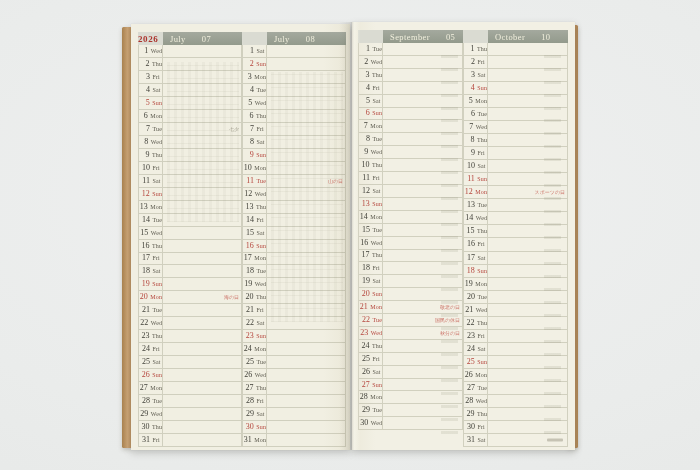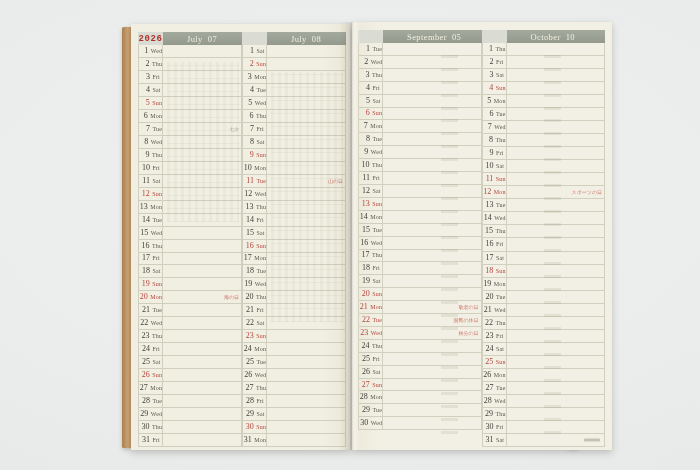--- a/index.html
+++ b/index.html
@@ -14,32 +14,32 @@
   .edge-left{left:122px;top:27px;width:10px;height:421px;
     background:linear-gradient(90deg,#a8814f,#cba374 55%,#ba8f5c);}
   .edge-right{left:568px;top:25px;width:10px;height:423px;
     background:linear-gradient(90deg,#cba374,#ae8452);}
 
   
   .page{position:absolute;box-sizing:border-box;display:flex;flex-direction:column;
     box-shadow:0 3px 7px rgba(92,92,85,.30), 0 0 1px rgba(0,0,0,.10);}
   .page-left{left:131px;top:24px;width:219px;height:426px;padding:8px 4px 3px 7px;
     background:linear-gradient(90deg,#f1efe2 0%,#f1efe2 88%,#eae7d7 100%);}
-  .page-right{left:352px;top:22px;width:260px;height:428px;padding:8px 7px 3px 5px;
+  .page-right{left:352px;top:22px;width:223px;height:428px;padding:8px 7px 3px 5px;
     background:linear-gradient(270deg,#f2f0e4 0%,#f2f0e4 90%,#ece9da 100%);
     border-left:1px solid #f9f7ee;}
   .cols{flex:1;display:flex;min-height:0;}
 
   
   .month{flex:1;display:flex;flex-direction:column;min-width:0;}
   .mhead{display:flex;flex:0 0 13px;height:13px;}
-  .topcell{flex:0 0 25px;width:25px;background:#dadbd2;display:flex;align-items:center;justify-content:center;font-family:Liberation Mono, monospace;}
+  .topcell{flex:0 0 25px;width:25px;background:#dadbd2;display:flex;align-items:center;}
   .year{font-size:9px;font-weight:bold;color:#ac352e;letter-spacing:.6px;}
   .mbar{flex:1;min-width:0;background:linear-gradient(180deg,#a4a99e,#939a8c);
-    color:#f1efdd;display:flex;align-items:center;gap:5px;padding-left:24px;
+    color:#f1efdd;display:flex;align-items:center;gap:16px;padding-left:7px;
     font-size:8.5px;letter-spacing:.4px;white-space:nowrap;overflow:hidden;}
   .mrows{flex:1;display:flex;flex-direction:column;min-height:0;}
   .drow{flex:1;display:flex;min-height:0;border-bottom:1px solid rgba(141,139,116,.32);}
   .ncell{flex:0 0 25px;width:25px;box-sizing:border-box;display:flex;align-items:center;
     border-left:1px solid rgba(141,139,116,.32);border-right:1px solid rgba(141,139,116,.32);}
   .dnum{width:11px;text-align:right;font-size:8px;line-height:1;color:#42423a;}
   .dwk{margin-left:2.5px;font-size:6px;line-height:1;color:#5b594d;letter-spacing:.1px;}
   .red .dnum,.red .dwk{color:#b5453c;}
   .wcell{flex:1;position:relative;border-right:1px solid rgba(141,139,116,.32);min-width:0;}
   .ann{position:absolute;right:2px;top:50%;transform:translateY(-50%);

